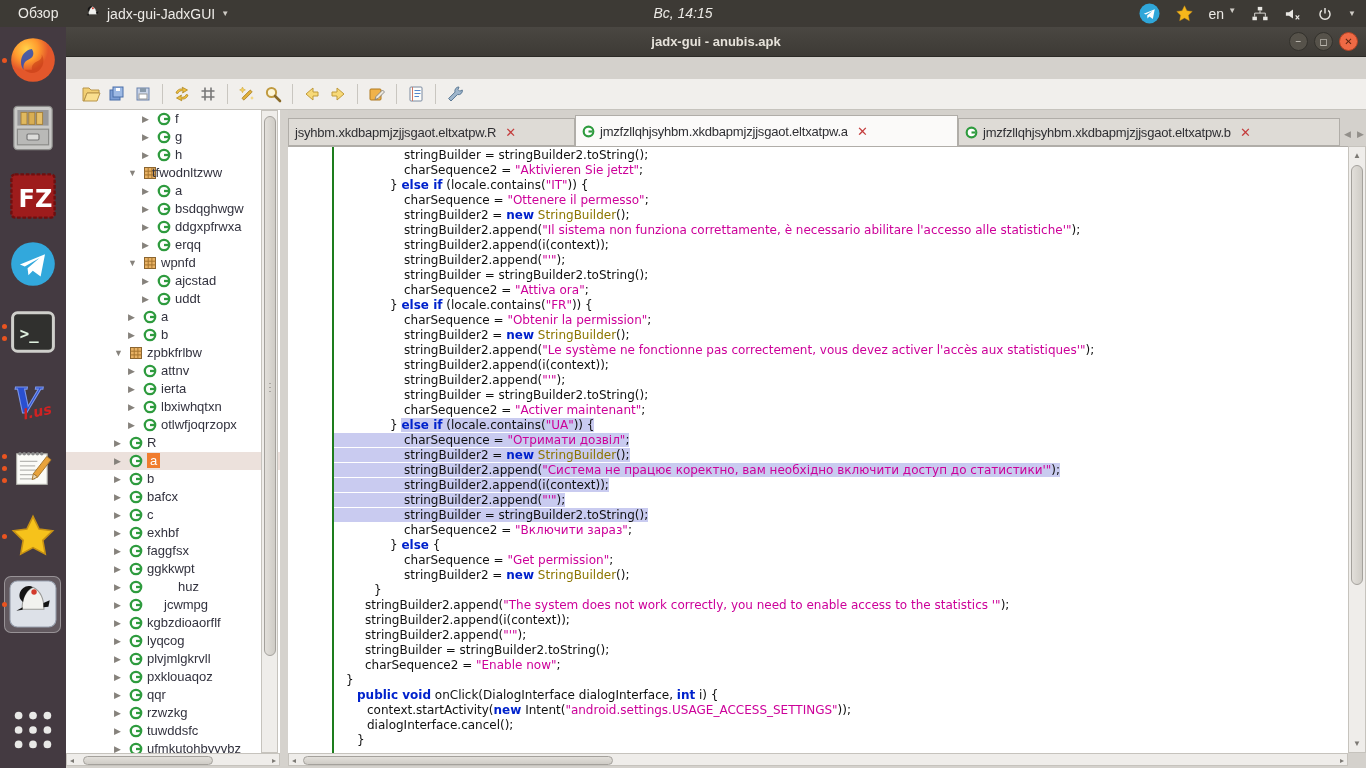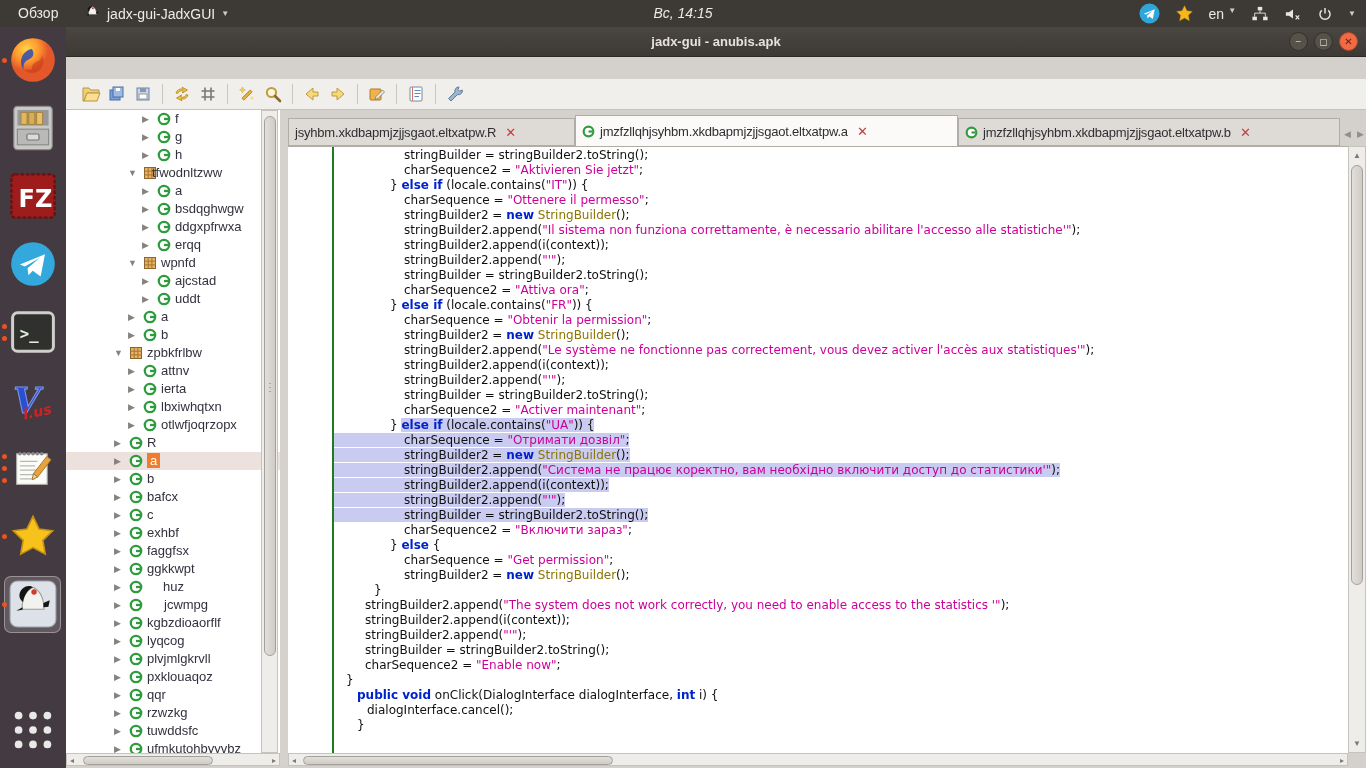--- a/index.html
+++ b/index.html
@@ -626,21 +626,21 @@
         <span class="tlabel" style="left: 81px;">ggkkwpt</span>
       </div>
       <div class="trow">
         <span class="tarrow" style="left: 48px;">▶</span>
         <span class="ticon" style="left: 63px;"><span style="display: inline-flex;">
             <svg width="14" height="14" viewBox="0 0 14 14">
               <circle cx="7" cy="7" r="5.2" fill="#fff" stroke="#2e9b3e" stroke-width="2.3"></circle>
               <path d="M7 7h4" stroke="#2e9b3e" stroke-width="2.3"></path>
             </svg>
           </span></span>
-        <span class="tlabel" style="left: 97px;">huz</span>
+        <span class="tlabel" style="left: 65px; padding-left: 47px;">huz</span>
       </div>
       <div class="trow">
         <span class="tarrow" style="left: 48px;">▶</span>
         <span class="ticon" style="left: 63px;"><span style="display: inline-flex;">
             <svg width="14" height="14" viewBox="0 0 14 14">
               <circle cx="7" cy="7" r="5.2" fill="#fff" stroke="#2e9b3e" stroke-width="2.3"></circle>
               <path d="M7 7h4" stroke="#2e9b3e" stroke-width="2.3"></path>
             </svg>
           </span></span>
         <span class="tlabel" style="left: 81px; padding-left: 17px;">jcwmpg</span>
@@ -807,20 +807,21 @@
         <div class="cline"><span class="seg" style="padding-left: 70px;"><span class="tk-p">charSequence = </span><span class="tk-s">"Get permission"</span><span class="tk-p">;</span></span></div>
         <div class="cline"><span class="seg" style="padding-left: 70px;"><span class="tk-p">stringBuilder2 = </span><span class="tk-k">new</span><span class="tk-p"> </span><span class="tk-t">StringBuilder</span><span class="tk-p">();</span></span></div>
         <div class="cline"><span class="seg" style="padding-left: 40px;"><span class="tk-p">}</span></span></div>
         <div class="cline"><span class="seg" style="padding-left: 31px;"><span class="tk-p">stringBuilder2.append(</span><span class="tk-s">"The system does not work correctly, you need to enable access to the statistics '"</span><span class="tk-p">);</span></span></div>
         <div class="cline"><span class="seg" style="padding-left: 31px;"><span class="tk-p">stringBuilder2.append(i(context));</span></span></div>
         <div class="cline"><span class="seg" style="padding-left: 31px;"><span class="tk-p">stringBuilder2.append(</span><span class="tk-s">"'"</span><span class="tk-p">);</span></span></div>
         <div class="cline"><span class="seg" style="padding-left: 31px;"><span class="tk-p">stringBuilder = stringBuilder2.toString();</span></span></div>
         <div class="cline"><span class="seg" style="padding-left: 31px;"><span class="tk-p">charSequence2 = </span><span class="tk-s">"Enable now"</span><span class="tk-p">;</span></span></div>
         <div class="cline"><span class="seg" style="padding-left: 12px;"><span class="tk-p">}</span></span></div>
         <div class="cline"><span class="seg" style="padding-left: 23px;"><span class="tk-k">public void</span><span class="tk-p"> onClick(DialogInterface dialogInterface, </span><span class="tk-k">int</span><span class="tk-p"> i) {</span></span></div>
+        <div class="cline"><span class="seg" style="padding-left: 33px;"><span class="tk-p">context.startActivity(</span><span class="tk-k">new</span><span class="tk-p"> Intent(</span><span class="tk-s">"android.settings.USAGE_ACCESS_SETTINGS"</span><span class="tk-p">));</span></span></div>
         <div class="cline"><span class="seg" style="padding-left: 33px;"><span class="tk-p">dialogInterface.cancel();</span></span></div>
         <div class="cline"><span class="seg" style="padding-left: 23px;"><span class="tk-p">}</span></span></div>
       </div>
   </div>
 
   <div class="sb-track" style="left:1348px;top:146px;width:18px;height:607px;">
     <span class="sb-arrow" style="left:4px;top:4px;">▲</span>
     <div class="sb-thumb" style="left:2px;top:18px;width:12px;height:420px;"></div>
     <span class="sb-arrow" style="left:4px;bottom:4px;">▼</span>
   </div>

